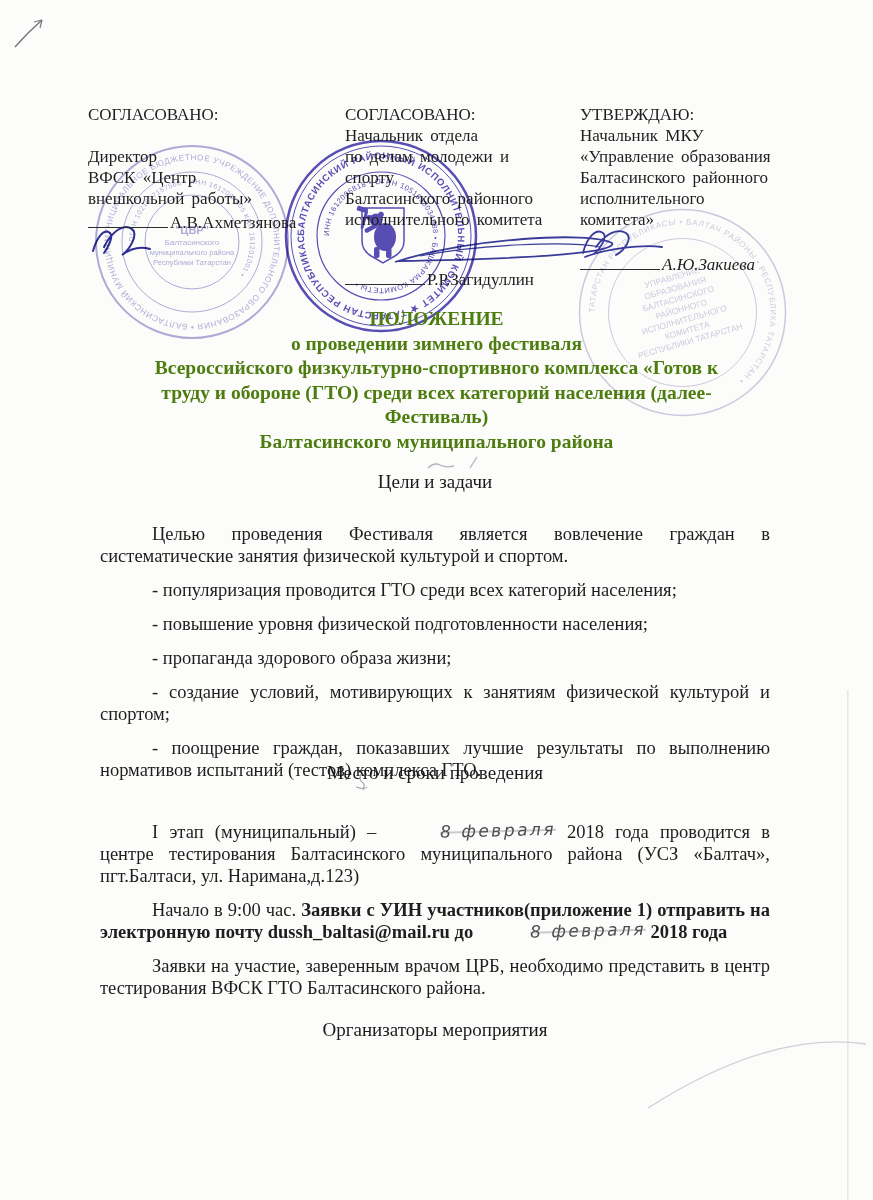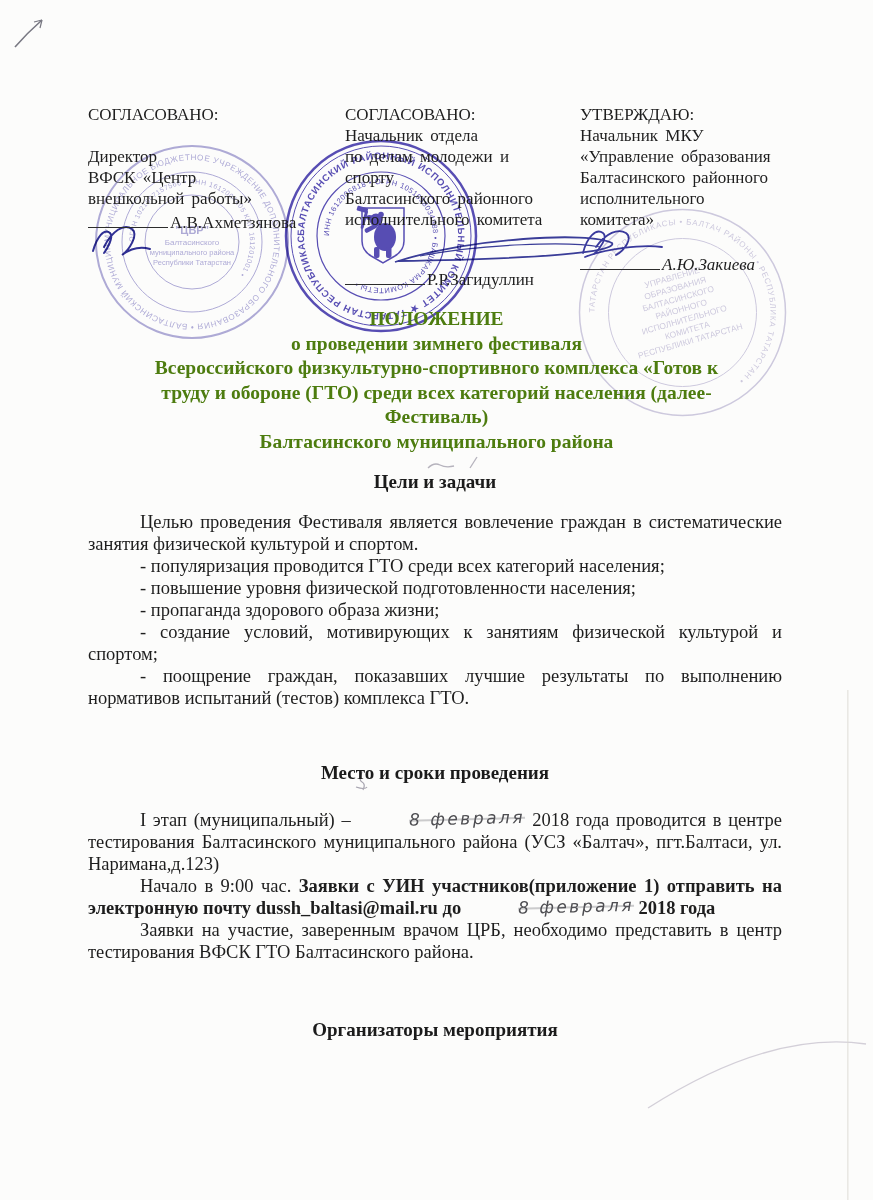--- a/index.html
+++ b/index.html
@@ -17,30 +17,30 @@
   .sig-row{white-space:nowrap;}
   .col1 .sig-row{margin-top:3px;}
   .col2 .sig-row{margin-top:39px;}
   .col3 .sig-row{margin-top:24px;font-style:italic;}
   .sig-line{display:inline-block;width:80px;border-bottom:1.4px solid #2c2c2c;height:14px;}
   .sig-name{padding-left:2px;}
 
   .title-block{position:absolute;top:307px;left:80px;width:713px;text-align:center;
                font-weight:bold;font-size:19.5px;line-height:24.6px;color:#4d7c0f;z-index:2;}
   .sec-heading{position:absolute;left:88px;width:694px;text-align:center;
-               font-weight:bold;font-size:19px;color:#1b1b1b;z-index:2;}
+               font-weight:normal;font-size:19px;color:#1b1b1b;z-index:2;}
   #goals-heading{top:471px;}
   #venue-heading{top:762px;}
   #organizers-heading{top:1019px;}
 
   .bodytext{position:absolute;left:88px;width:694px;font-size:18.5px;line-height:22px;
             text-align:justify;z-index:2;}
   #goals-body{top:511px;}
   #venue-body{top:809px;}
-  .bodytext p{margin:0;text-indent:52px;}
+  .bodytext p{margin:12px;text-indent:52px;}
   b{font-weight:bold;}
   .handwritten{font-family:"DejaVu Sans",sans-serif;font-style:italic;font-size:17px;
                letter-spacing:2.5px;color:#4e4e52;display:inline-block;transform:rotate(-1.5deg);
                text-decoration:line-through;text-decoration-color:rgba(90,90,95,.3);
                text-decoration-thickness:1.5px;position:relative;top:-1px;}
 </style>
 </head>
 <body>
 
 <div class="page">

